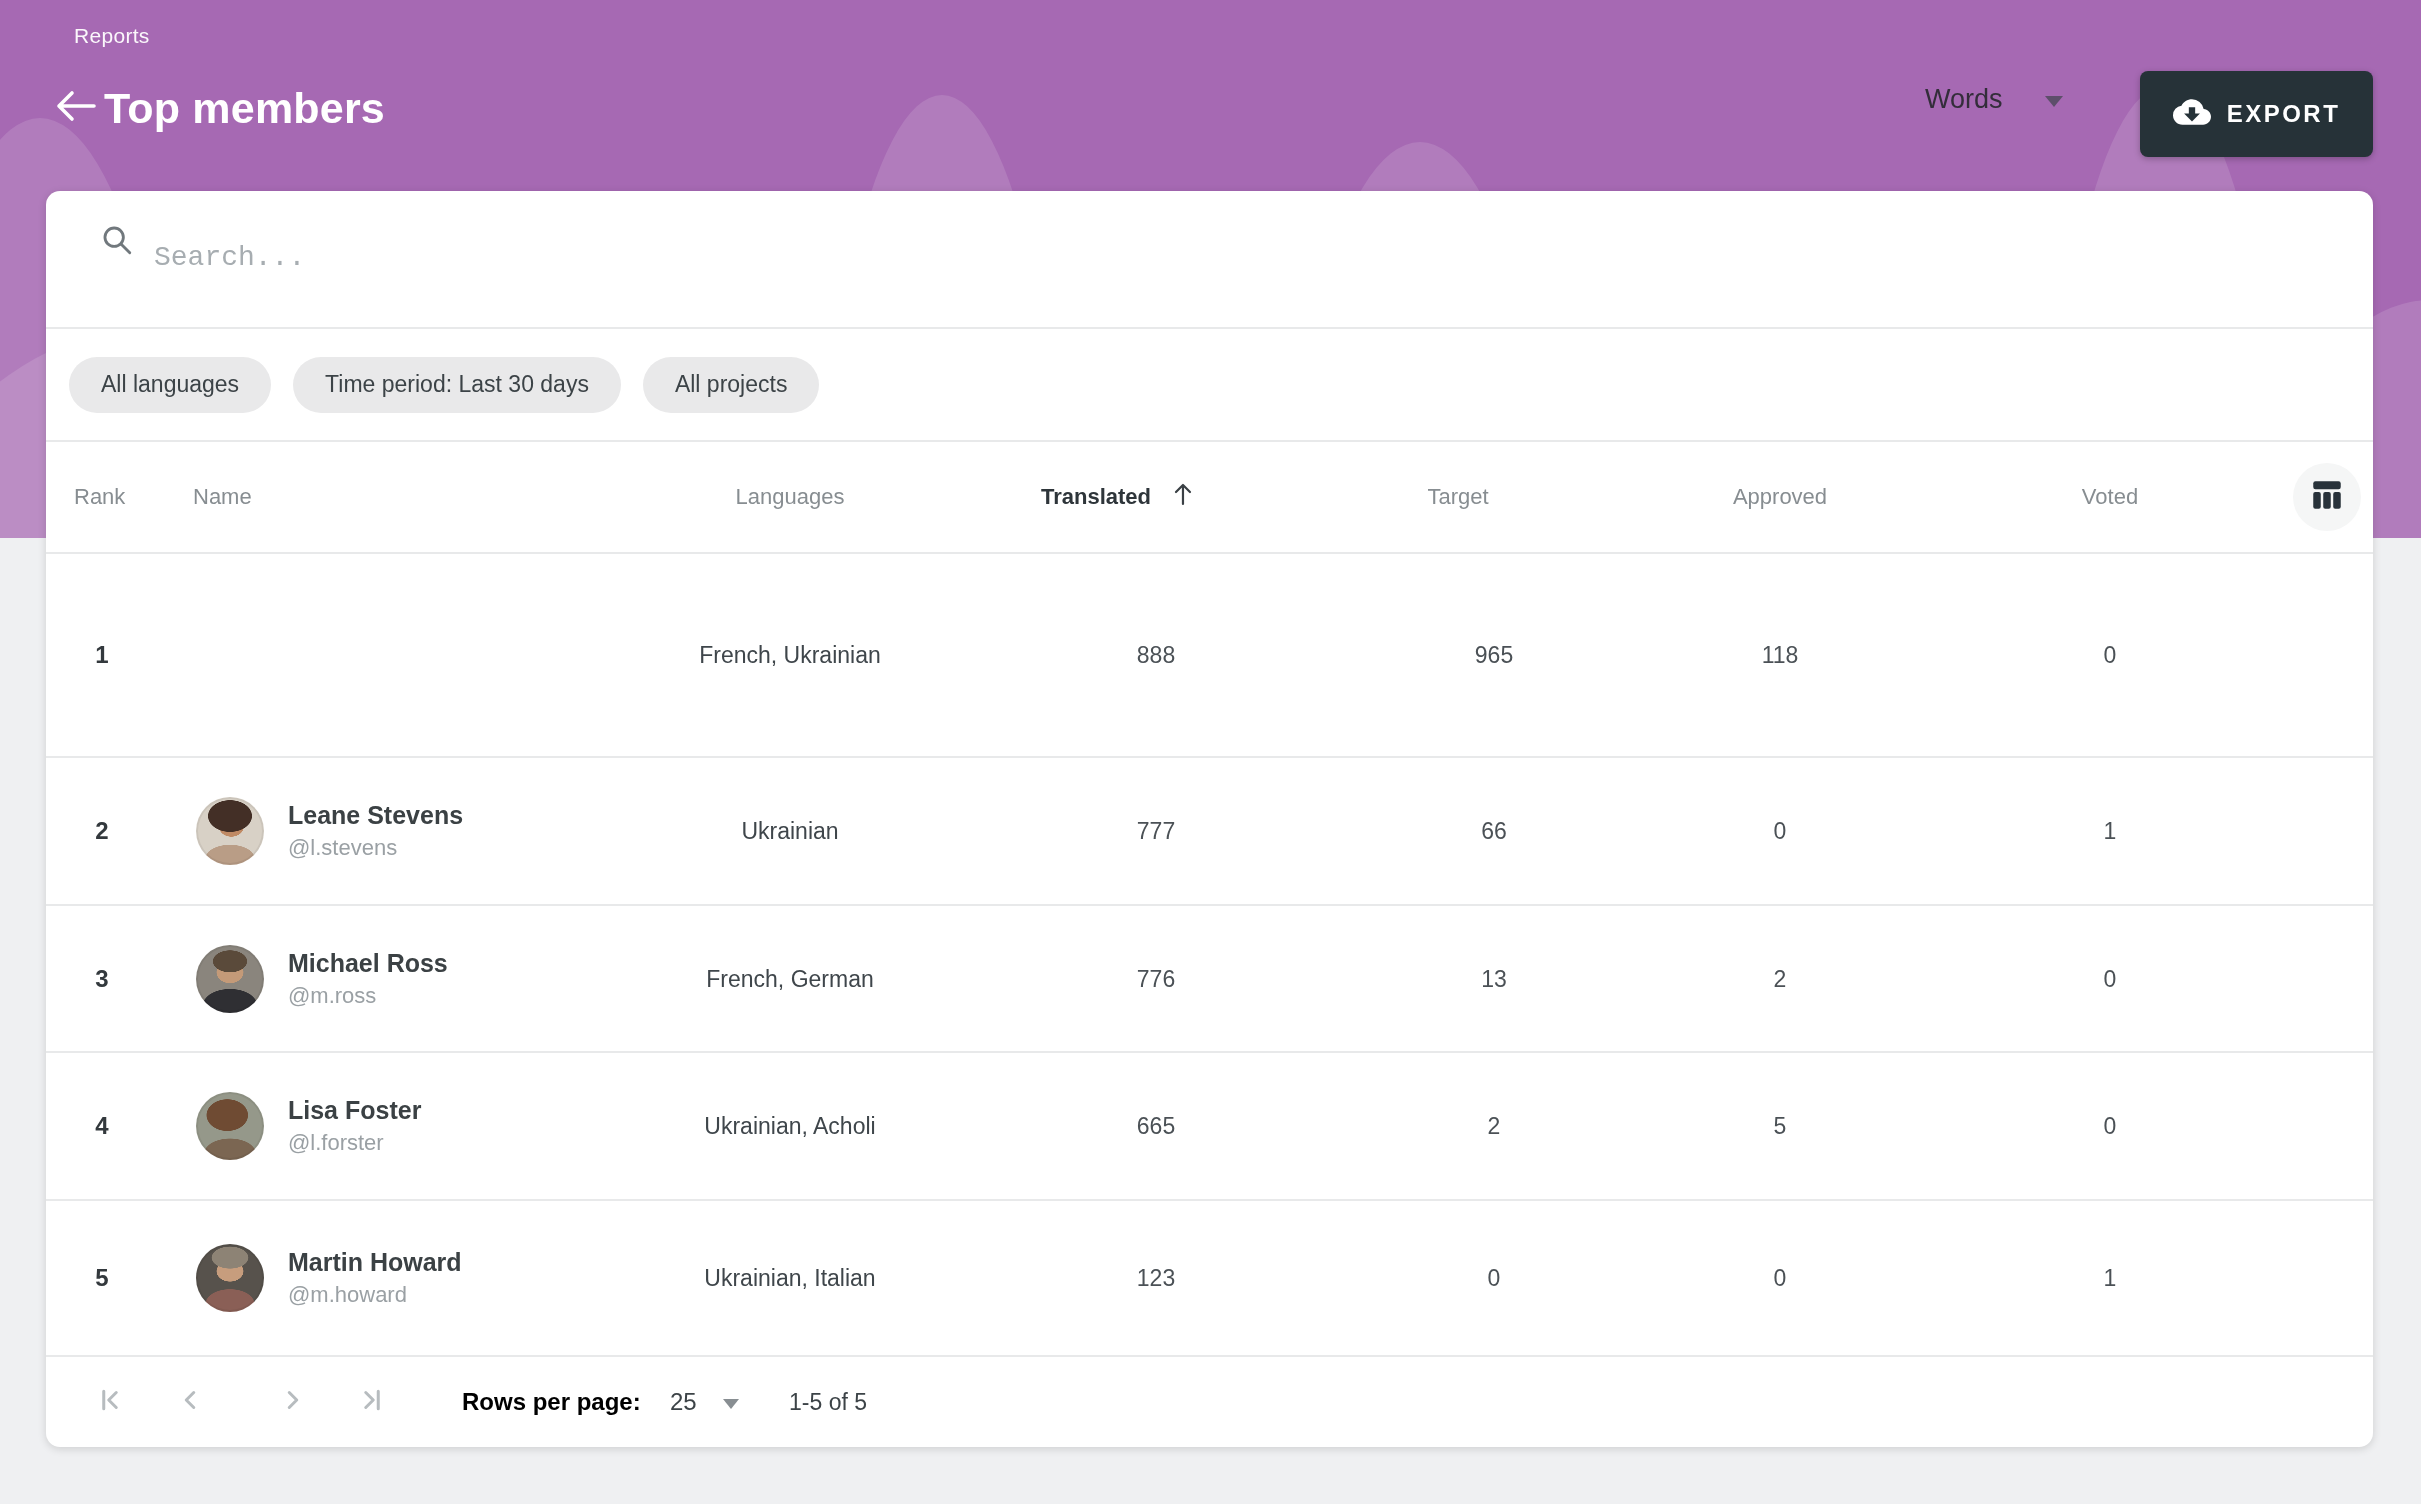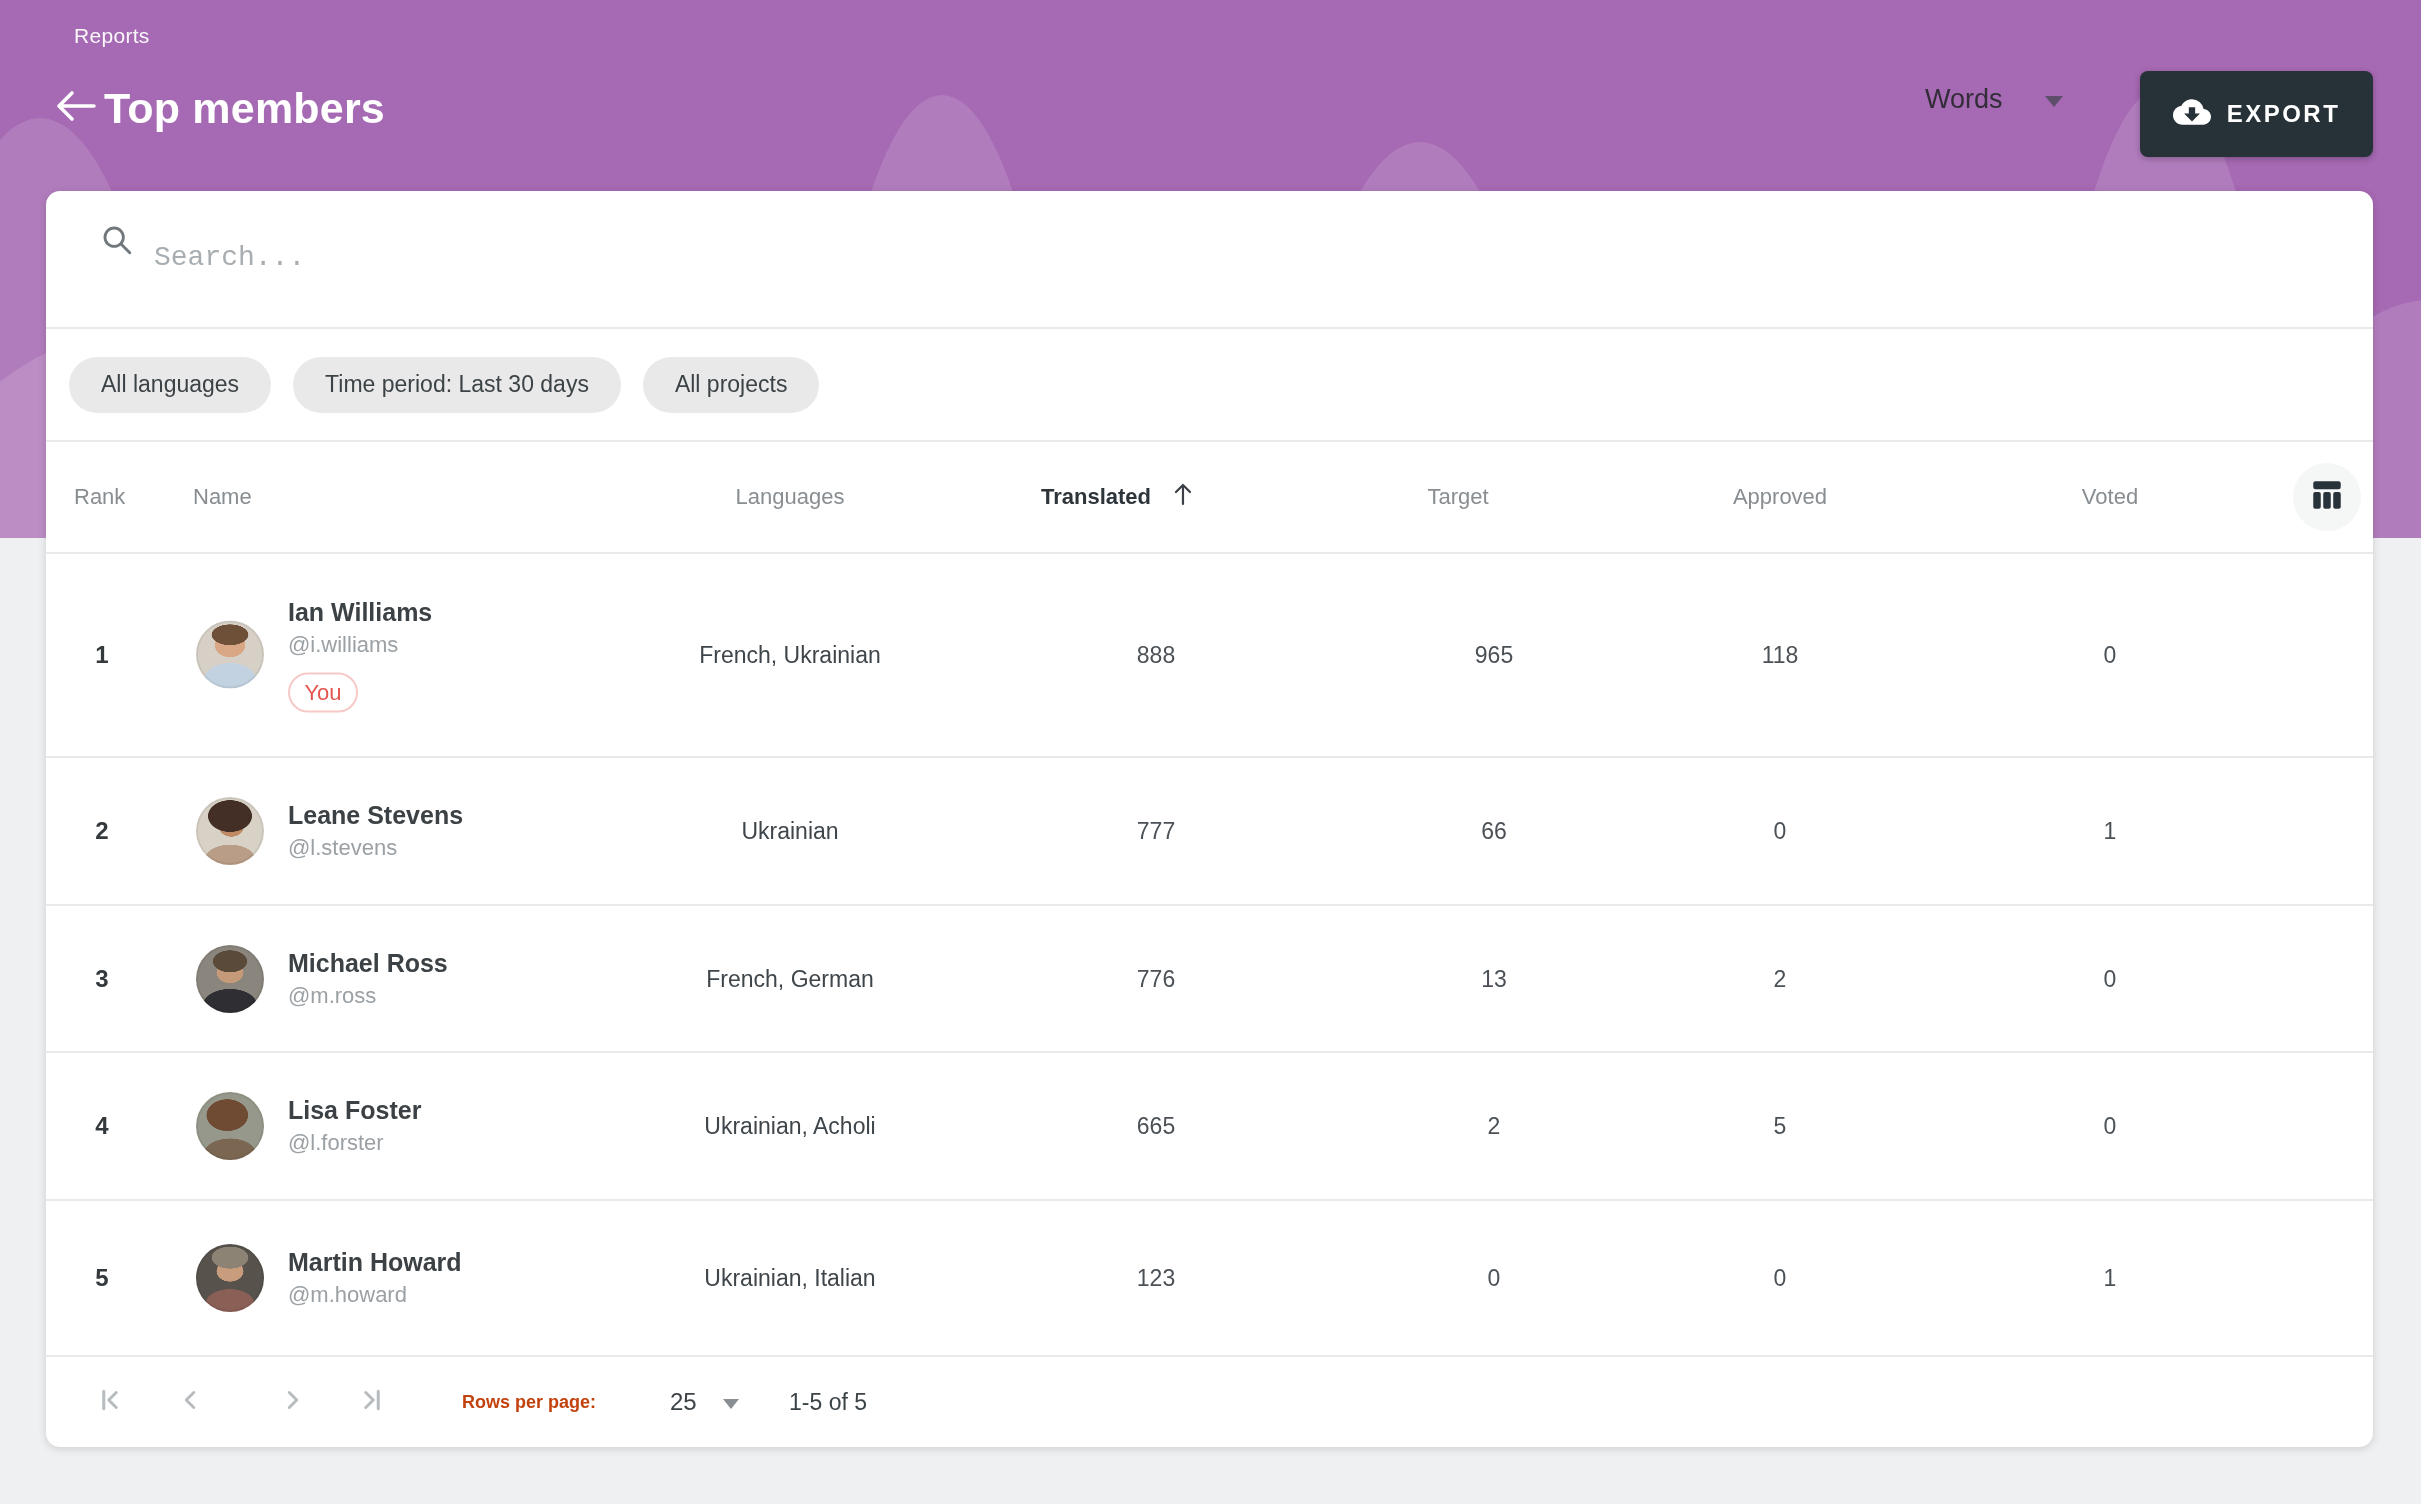--- a/index.html
+++ b/index.html
@@ -114,21 +114,21 @@
     radial-gradient(22px 17px at 50% 40%, #c79d7d 0 60%, transparent 62%),
     radial-gradient(40px 24px at 50% 88%, #8a5f56 0 60%, transparent 62%),
     #57524c;}
 
   
   .pager{position:absolute;left:0;top:1166px;width:100%;height:90px;display:flex;align-items:center;}
   .pg-btn{position:absolute;top:50%;transform:translate(-50%,-50%);width:44px;height:44px;
     display:flex;align-items:center;justify-content:center;cursor:pointer;}
   .pg-first{left:64px;}.pg-prev{left:144px;}.pg-next{left:247px;}.pg-last{left:326px;}
   .rpp-label{position:absolute;left:416px;top:50%;transform:translateY(-50%);
-    font-size:18px;font-weight:700;color:#c2410c;}
+    font-size:24px;font-weight:700;color:#000000;}
   .rpp-select{position:absolute;left:624px;top:50%;transform:translateY(-50%);
     display:flex;align-items:center;gap:26px;cursor:pointer;}
   .rpp-value{font-size:24px;color:#3c4347;}
   .caret-sm{width:0;height:0;border-left:8px solid transparent;border-right:8px solid transparent;
     border-top:10px solid #888e92;margin-top:3px;}
   .range{position:absolute;left:743px;top:50%;transform:translateY(-50%);font-size:23px;color:#3c4347;}
 </style>
 </head>
 <body>
 
@@ -210,28 +210,20 @@
               <rect x="9.95" y="10.4" width="4.1" height="9.1" rx="1.1"></rect>
               <rect x="15.4" y="10.4" width="4.1" height="9.1" rx="1.1"></rect>
             </g>
           </svg>
       </span>
     </div>
   </div>
 
   <div class="row r1">
     <div class="cell c-rank">1</div>
-    <div class="name-cell">
-      <div class="avatar av1"></div>
-      <div class="who">
-        <div class="nm">Ian Williams</div>
-        <div class="un">@i.williams</div>
-        <div class="badge">You</div>
-      </div>
-    </div>
     <div class="cell c-lang">French, Ukrainian</div>
     <div class="cell c-trans">888</div>
     <div class="cell c-target">965</div>
     <div class="cell c-appr">118</div>
     <div class="cell c-voted">0</div>
   </div>
 
   <div class="row r2">
     <div class="cell c-rank">2</div>
     <div class="name-cell">

